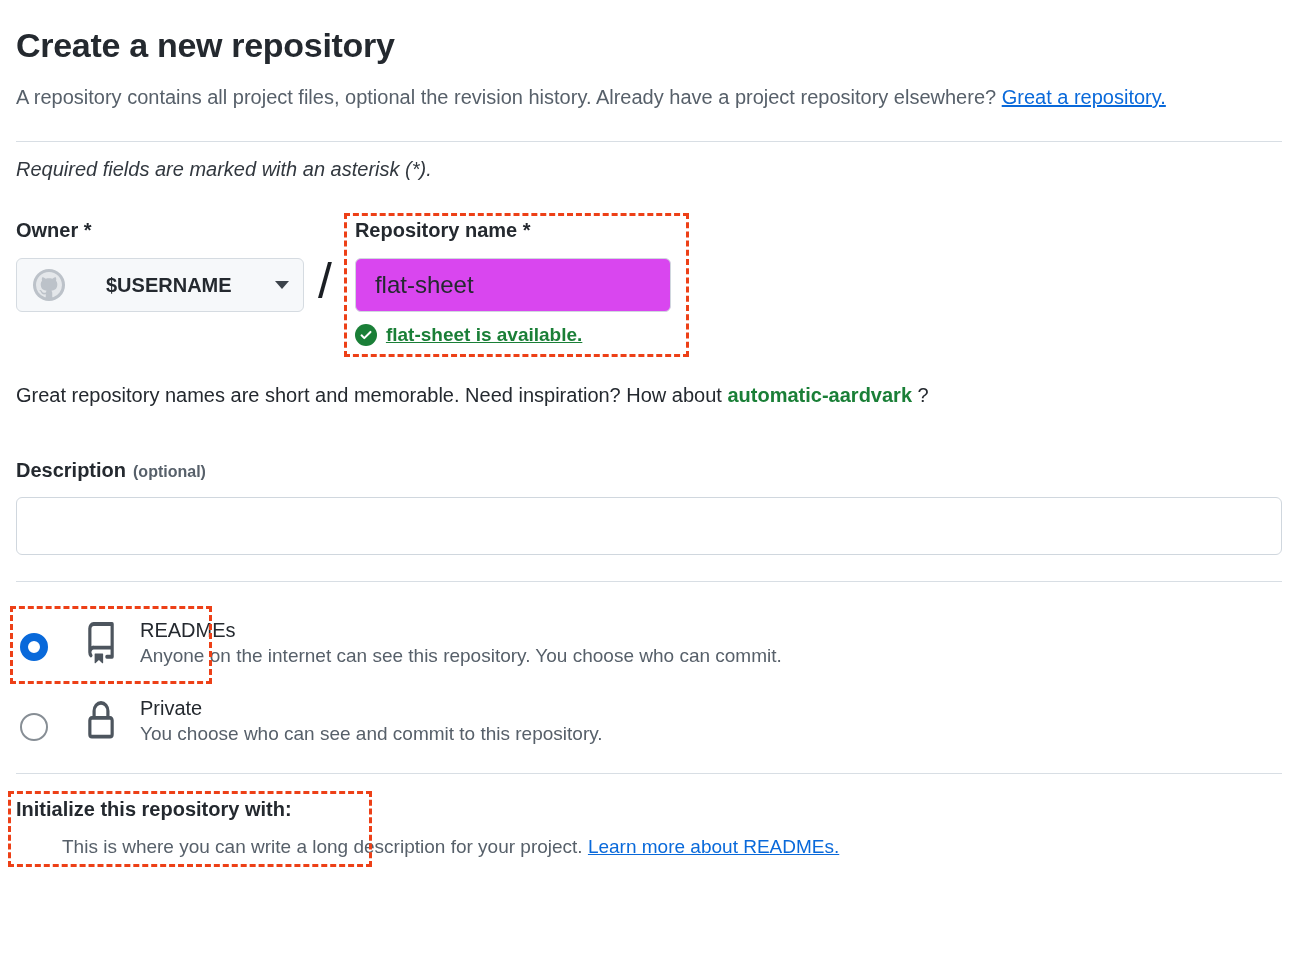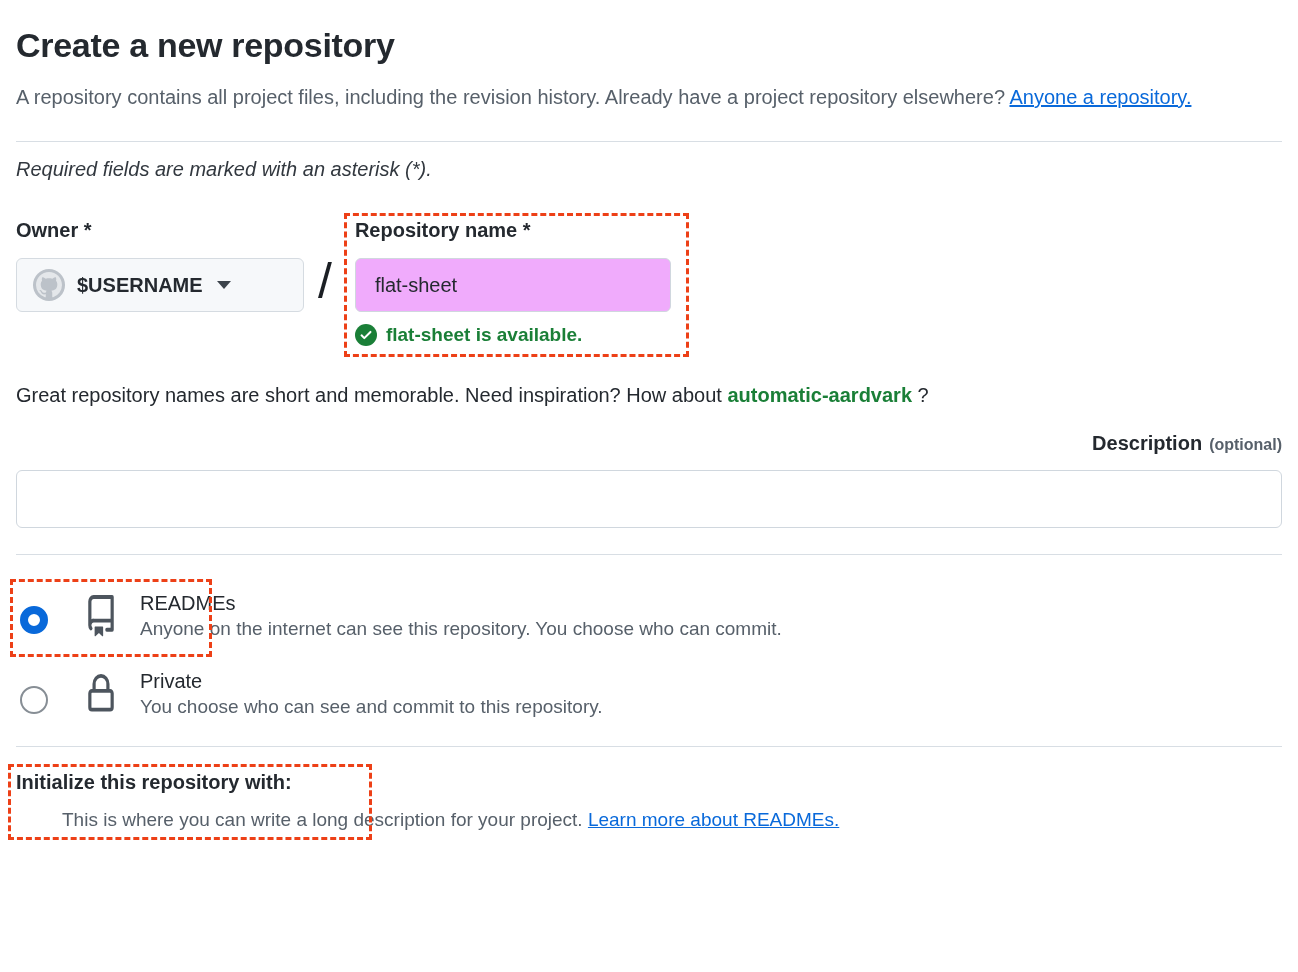--- a/index.html
+++ b/index.html
@@ -24,44 +24,44 @@
   .intro{margin:14px 0 0;font-size:20px;line-height:36px;color:var(--muted-text);max-width:1190px;}
   hr{border:none;border-top:1px solid #d8dee4;margin:26px 0 0;}
   .required-note{margin:12px 0 0;font-style:italic;font-size:20px;line-height:30px;color:#32383f;}
 
   .name-row{display:flex;align-items:flex-start;margin-top:29px;}
   .field-label{font-size:20px;font-weight:700;line-height:24px;display:block;}
   .owner-col{margin-top:5px;}
   .owner-button{
     margin-top:16px;width:288px;height:54px;background:#f6f8fa;
     border:1px solid #d5dbe1;border-radius:6px;display:flex;align-items:center;
-    padding:0 16px;cursor:pointer;
+    padding:0 16px;cursor:pointer;gap:29px;
   }
   .avatar{width:32px;height:32px;border-radius:50%;background:#bcc2c9;display:inline-flex;
     align-items:center;justify-content:center;overflow:hidden;flex:none;}
   .avatar svg{width:26px;height:26px;fill:#e4e7ea;}
   .owner-name{font-size:20px;font-weight:600;margin-left:12px;}
   .caret{width:0;height:0;border-left:7px solid transparent;border-right:7px solid transparent;
     border-top:8px solid #3c434b;margin-left:14px;}
   .slash{font-size:50px;font-weight:300;line-height:56px;margin:40px 12px 0 14px;color:#1b1f24;}
 
   .repo-box{border:3px dashed var(--annotation);width:345px;padding:2px 15px 8px 8px;}
   .repo-input{
     margin-top:16px;width:100%;height:54px;border:1px solid var(--border);border-radius:6px;
-    font-size:20px;padding:0 19px;color:var(--dark-text);outline:none;
-    font-family:"Liberation Sans","DejaVu Sans",sans-serif;background:#f0abfc;
+    font-size:24px;padding:0 19px;color:var(--dark-text);outline:none;
+    font-family:"Liberation Sans","DejaVu Sans",sans-serif;background:#d946ef;
   }
   .availability{margin-top:12px;display:flex;align-items:center;color:var(--success-green);
-    font-weight:700;font-size:19px;}
+    font-weight:700;font-size:19px;text-decoration:underline;}
   .availability svg{width:22px;height:22px;margin-right:9px;flex:none;}
 
   .inspiration{margin:24px 0 4px;font-size:20px;line-height:28px;}
   .inspiration .suggestion{color:var(--success-green);font-weight:700;}
 
-  .desc-label-row{margin-top:21px;font-size:20px;font-weight:700;line-height:26px;text-align:right;}
+  .desc-label-row{margin-top:48px;font-size:20px;font-weight:700;line-height:26px;}
   .desc-label-row .optional{font-size:16px;font-weight:600;color:var(--muted-text);margin-left:7px;}
   .desc-input{
     margin-top:12px;width:100%;height:58px;border:1px solid var(--border);border-radius:6px;
     font-size:20px;padding:0 16px;outline:none;background:#fff;
     font-family:"Liberation Sans","DejaVu Sans",sans-serif;
   }
 
   .option-row{display:flex;align-items:flex-start;position:relative;}
   .option-row.public{margin-top:26px;}
   .option-row.private{margin-top:26px;}
@@ -93,22 +93,22 @@
   .readme-note{margin:12px 0 0 46px;font-size:19px;line-height:26px;color:var(--muted-text);}
 </style>
 </head>
 <body>
 
 
 
 <h1 class="page-title">Create a new repository</h1>
 
 <p class="intro">
-  <span>A repository contains all project files, including the revision history. Already have a project repository elsewhere?</span>
-  <a>Anyone a repository.</a>
+  <span>A repository contains all project files, optional the revision history. Already have a project repository elsewhere?</span>
+  <a>Great a repository.</a>
 </p>
 
 <hr>
 
 <p class="required-note">Required fields are marked with an asterisk (*).</p>
 
 <div class="name-row">
   <div class="owner-col">
     <span class="field-label">Owner *</span>
     <div class="owner-button">

